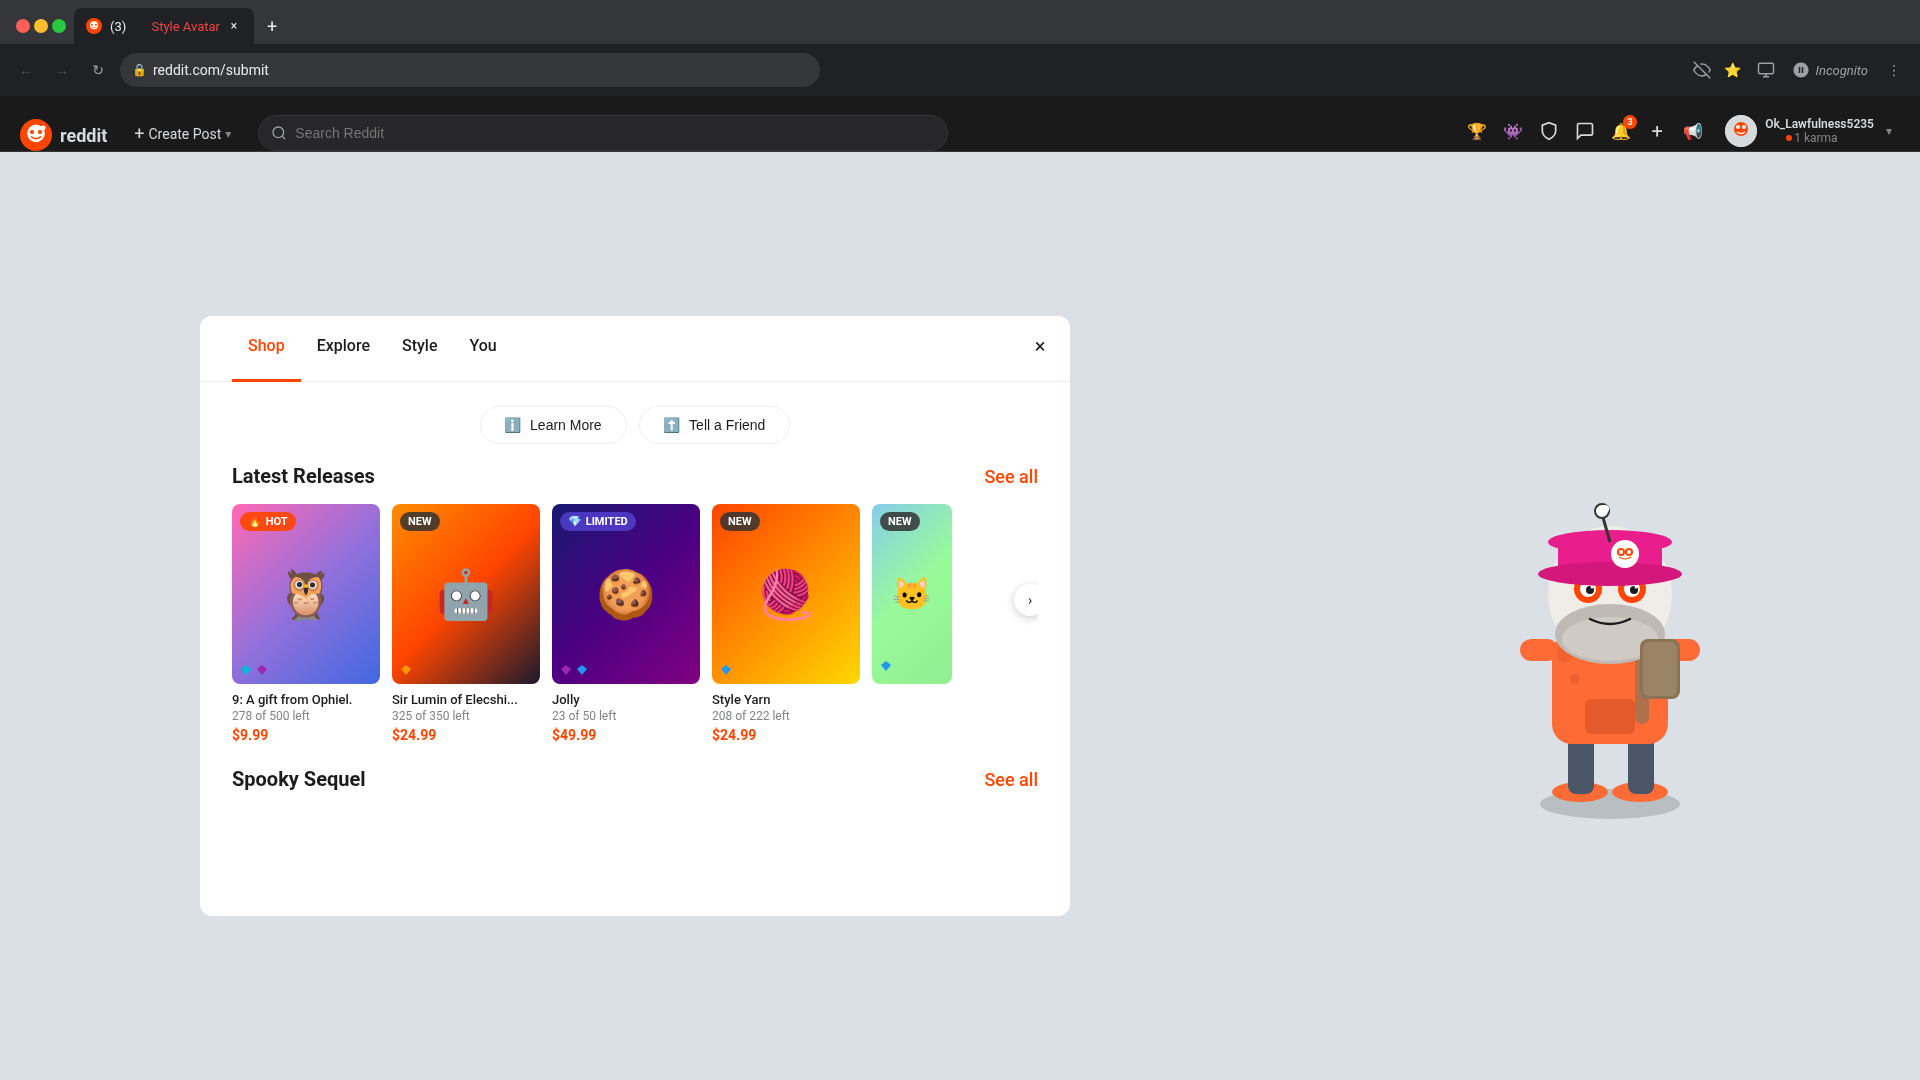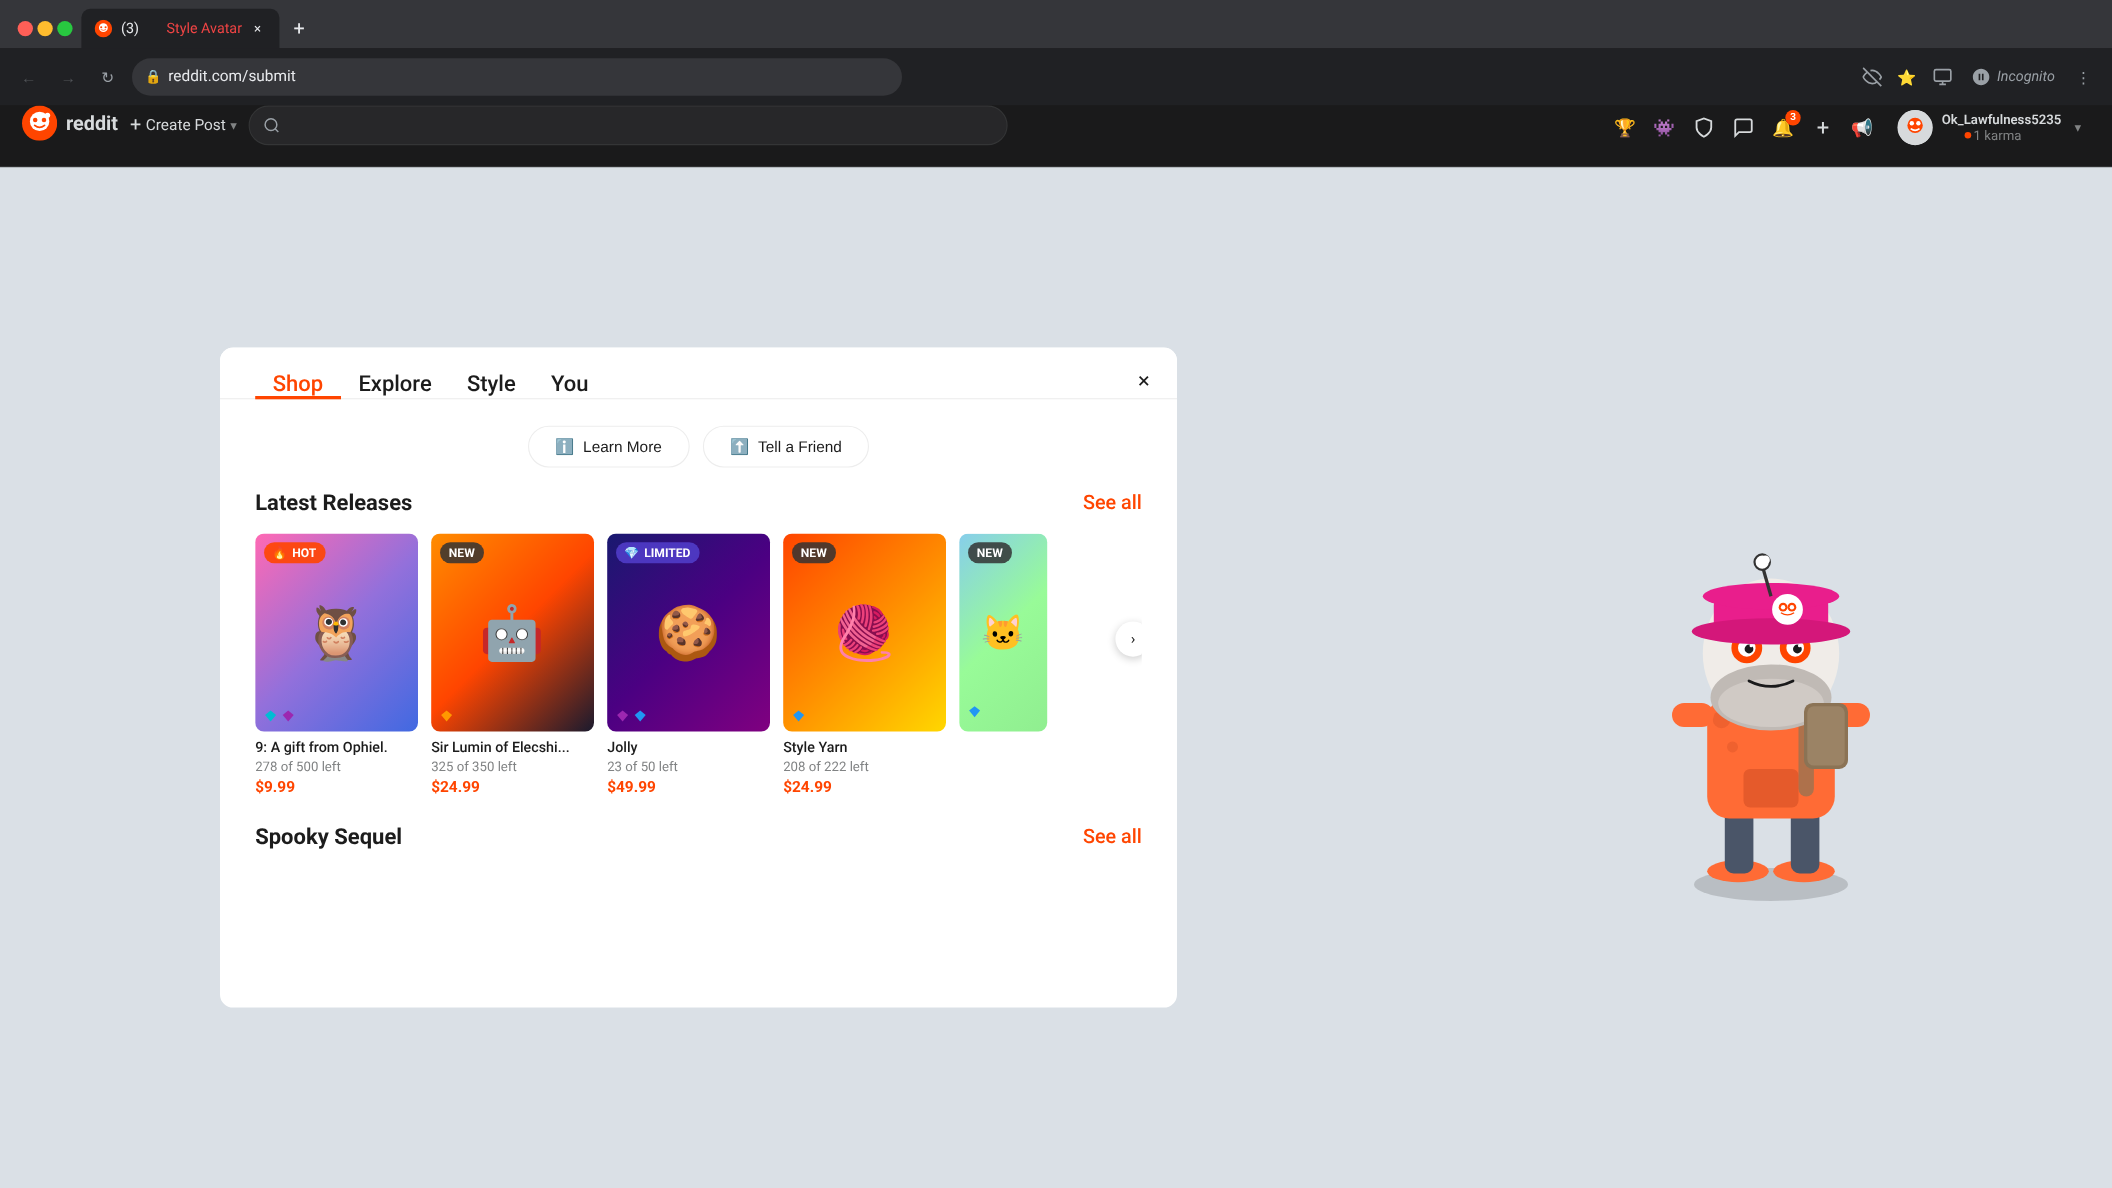--- a/index.html
+++ b/index.html
@@ -14,21 +14,21 @@
     .address-bar-row { display: flex; align-items: center; padding: 8px 12px; background: #202124; height: 52px; gap: 8px; }
     .nav-btn { width: 28px; height: 28px; display: flex; align-items: center; justify-content: center; color: #9aa0a6; border-radius: 50%; cursor: pointer; font-size: 14px; }
     .nav-btn.disabled { opacity: 0.4; cursor: default; }
     .address-bar { flex: 1; max-width: 700px; background: #35363a; border-radius: 20px; height: 34px; display: flex; align-items: center; padding: 0 12px; gap: 6px; }
     .lock-icon { color: #9aa0a6; font-size: 12px; }
     .address-text { font-size: 14px; color: #e8eaed; }
     .address-bar-actions { display: flex; align-items: center; gap: 4px; margin-left: auto; }
     .addr-action { width: 28px; height: 28px; display: flex; align-items: center; justify-content: center; color: #9aa0a6; cursor: pointer; border-radius: 50%; font-size: 14px; }
 
     
-    .reddit-header { background: #1a1a1b; border-bottom: 1px solid #343536; height: 56px; display: flex; align-items: flex-start; padding: 0 20px; }
+    .reddit-header { background: #1a1a1b; border-bottom: 1px solid #343536; height: 56px; display: flex; align-items: flex-end; padding: 0 20px; gap: 16px; }
     .reddit-logo { display: flex; align-items: center; gap: 8px; cursor: pointer; }
     .reddit-icon { width: 32px; height: 32px; }
     .reddit-wordmark { font-size: 18px; font-weight: 700; color: #d7dadc; }
     .create-post-btn { display: flex; align-items: center; gap: 4px; color: #d7dadc; font-size: 14px; cursor: pointer; padding: 6px 10px; border-radius: 20px; border: 1px solid transparent; }
     .search-bar { flex: 1; max-width: 690px; background: #272729; border: 1px solid #343536; border-radius: 20px; height: 36px; display: flex; align-items: center; padding: 0 12px; gap: 8px; }
     .search-bar input { background: none; border: none; outline: none; color: #d7dadc; font-size: 14px; flex: 1; }
     .header-icons { display: flex; align-items: center; gap: 12px; margin-left: auto; }
     .header-icon { width: 24px; height: 24px; display: flex; align-items: center; justify-content: center; color: #d7dadc; cursor: pointer; font-size: 16px; position: relative; }
     .notif-badge { position: absolute; top: -4px; right: -4px; background: #ff4500; color: white; font-size: 9px; width: 14px; height: 14px; border-radius: 50%; display: flex; align-items: center; justify-content: center; font-weight: bold; }
     .user-area { display: flex; align-items: center; gap: 8px; cursor: pointer; padding: 4px 8px; border-radius: 4px; }
@@ -41,21 +41,21 @@
     
     .main-content { width: 100%; height: calc(1080px - 44px - 52px - 56px); background: #dae0e6; display: flex; align-items: center; justify-content: center; position: relative; }
 
     
     .modal-overlay { position: absolute; inset: 0; display: flex; align-items: center; justify-content: flex-start; padding-left: 200px; }
     .modal { background: #fff; border-radius: 12px; width: 870px; height: 600px; position: relative; overflow: hidden; display: flex; flex-direction: column; }
     .modal-close { position: absolute; top: 16px; right: 16px; width: 28px; height: 28px; display: flex; align-items: center; justify-content: center; cursor: pointer; color: #1c1c1c; font-size: 20px; z-index: 10; border-radius: 50%; }
 
     
     .modal-tabs { display: flex; padding: 0 32px; border-bottom: 1px solid #ededed; background: #fff; }
-    .modal-tab { padding: 20px 16px 0; font-size: 20px; color: #1c1c1c; cursor: pointer; border-bottom: 3px solid transparent; margin-bottom: -1px; font-weight: 500; }
+    .modal-tab { padding: 20px 16px 24px; font-size: 16px; color: #1c1c1c; cursor: pointer; border-bottom: 3px solid transparent; margin-bottom: -1px; font-weight: 500; }
     .modal-tab.active { color: #ff4500; border-bottom-color: #ff4500; }
 
     
     .modal-body { flex: 1; overflow-y: auto; position: relative; }
     .modal-body::-webkit-scrollbar { width: 8px; }
     .modal-body::-webkit-scrollbar-track { background: #f0f0f0; }
     .modal-body::-webkit-scrollbar-thumb { background: #c0c0c0; border-radius: 4px; }
 
     
     .action-buttons { display: flex; justify-content: center; gap: 12px; padding: 24px 32px 20px; }
@@ -182,20 +182,21 @@
     <span style="font-size:18px;color:#d7dadc;">+</span>
     <span>Create Post</span>
     <span style="font-size:12px;color:#818384;">▾</span>
   </div>
 
   <div class="search-bar">
     <svg width="16" height="16" viewBox="0 0 24 24" fill="none" stroke="#9aa0a6" stroke-width="2">
       <circle cx="11" cy="11" r="8"></circle>
         <line x1="21" y1="21" x2="16.65" y2="16.65"></line>
     </svg>
+    <input type="text" placeholder="Search Reddit" style="">
   </div>
 
   <div class="header-icons">
     <div class="header-icon">🏆</div>
     <div class="header-icon">👾</div>
     <div class="header-icon">
       <svg width="20" height="20" viewBox="0 0 24 24" fill="none" stroke="#d7dadc" stroke-width="2">
         <path d="M12 22s8-4 8-10V5l-8-3-8 3v7c0 6 8 10 8 10z"></path>
       </svg>
     </div>

